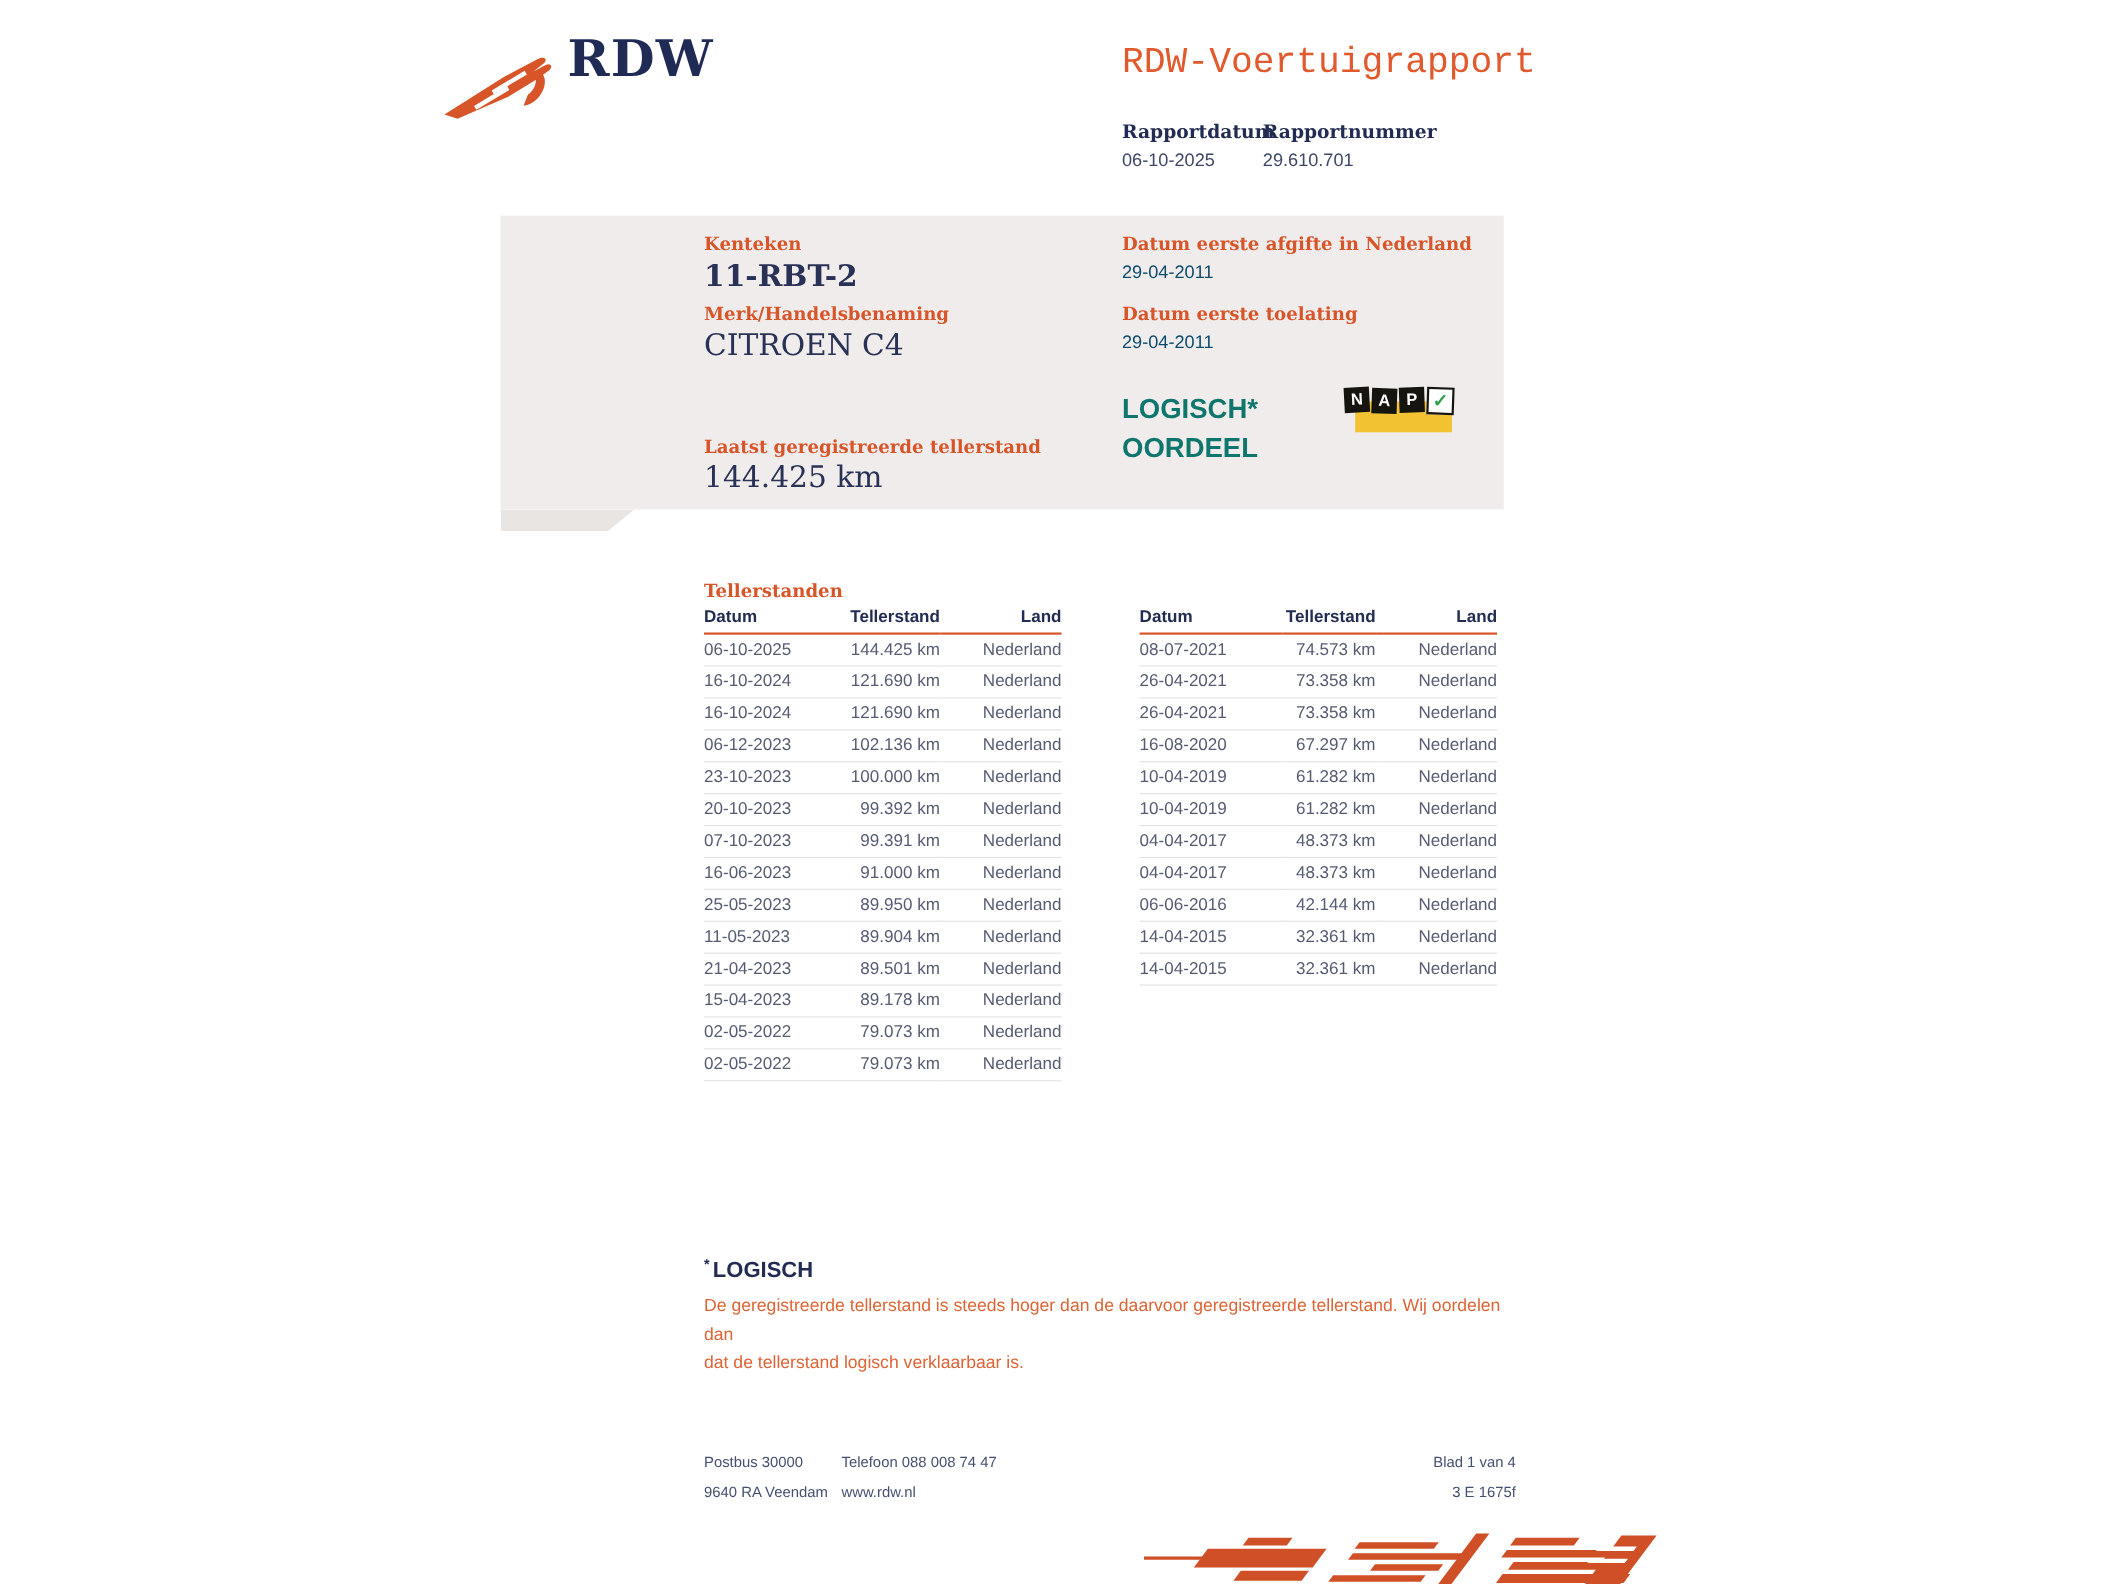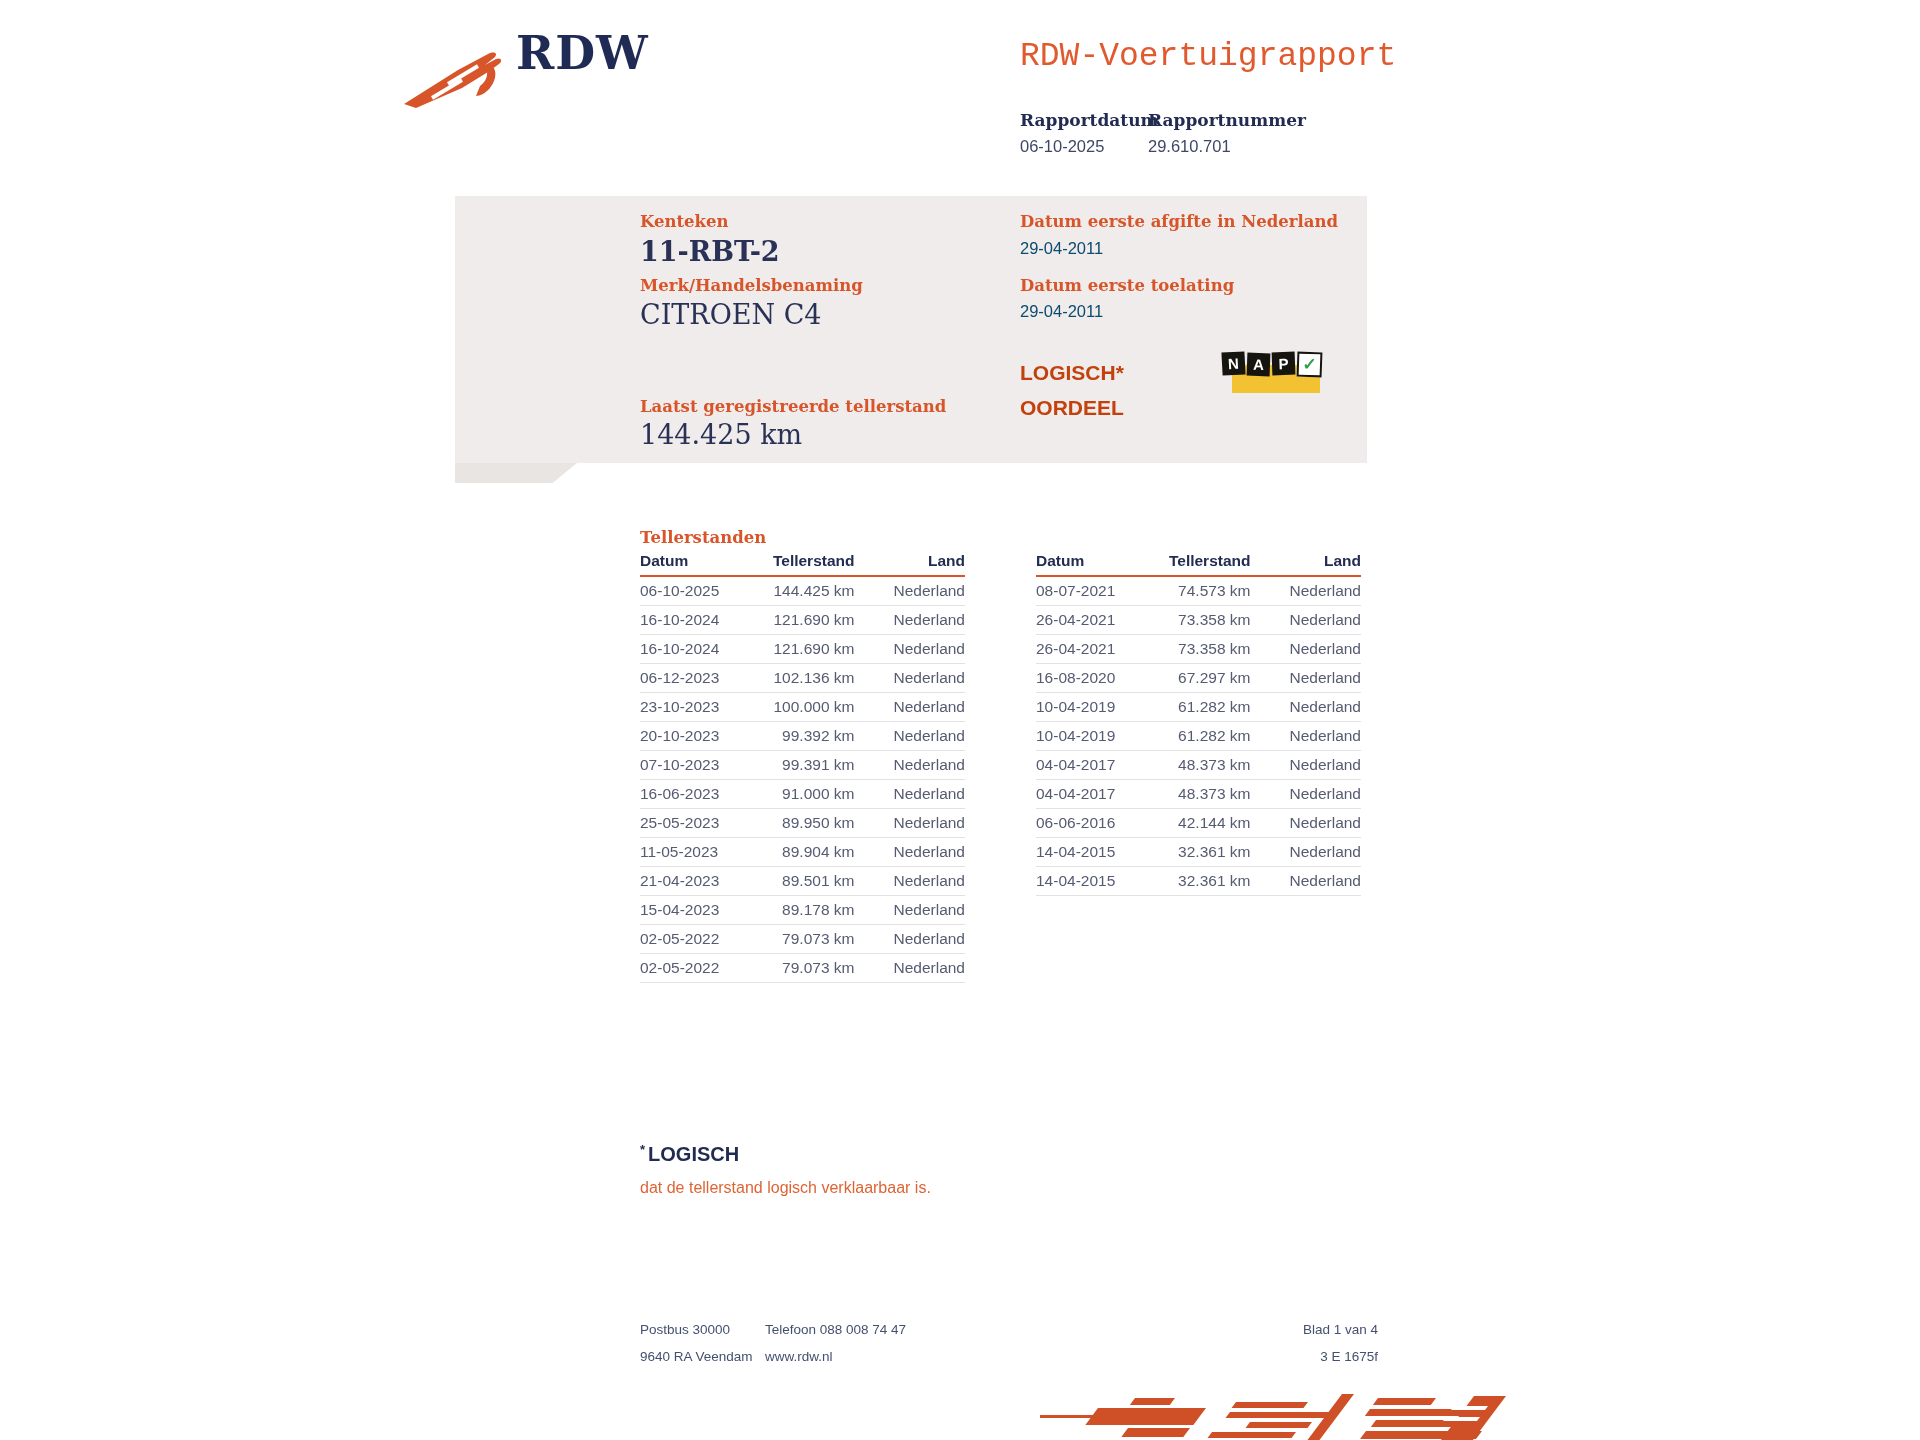--- a/index.html
+++ b/index.html
@@ -43,21 +43,21 @@
     font-family:"DejaVu Serif", serif;font-weight:bold;font-size:16.5px;color:#d8552a;
   }
   .serif-value{
     font-family:"DejaVu Serif", serif;font-size:27px;color:#2a3156;
   }
   .sans-value{
     font-size:16.5px;color:#0c4a6e;
   }
   .oordeel{
     left:1020px;top:355px;
-    font-weight:bold;font-size:21px;line-height:35px;color:#c2410c;
+    font-weight:bold;font-size:25px;line-height:35px;color:#0f766e;
   }
 
   
   .nap{left:1222px;top:352px;width:104px;height:50px;}
   .nap-yellow{position:absolute;left:10px;top:13px;width:88px;height:28px;background:#f2c233;}
   .nap-tile{
     position:absolute;top:0;width:23px;height:23px;background:#15140f;
     color:#ffffff;font-weight:bold;font-size:15px;line-height:23px;text-align:center;
   }
   .nap-t1{left:0;transform:rotate(-3deg);}
@@ -309,20 +309,21 @@
         <td>32.361 km</td>
         <td>Nederland</td>
       </tr>
     </tbody>
 </table>
 
 <div class="abs footnote-head">
   <span class="footnote-star">*</span><span>LOGISCH</span>
 </div>
 <div class="abs footnote-text">
+  <div>De geregistreerde tellerstand is steeds hoger dan de daarvoor geregistreerde tellerstand. Wij oordelen dan</div>
   <div>dat de tellerstand logisch verklaarbaar is.</div>
 </div>
 
 <div class="abs footer footer-col1">
   <div>Postbus 30000</div>
   <div>9640 RA Veendam</div>
 </div>
 <div class="abs footer footer-col2">
   <div>Telefoon 088 008 74 47</div>
   <div>www.rdw.nl</div>

